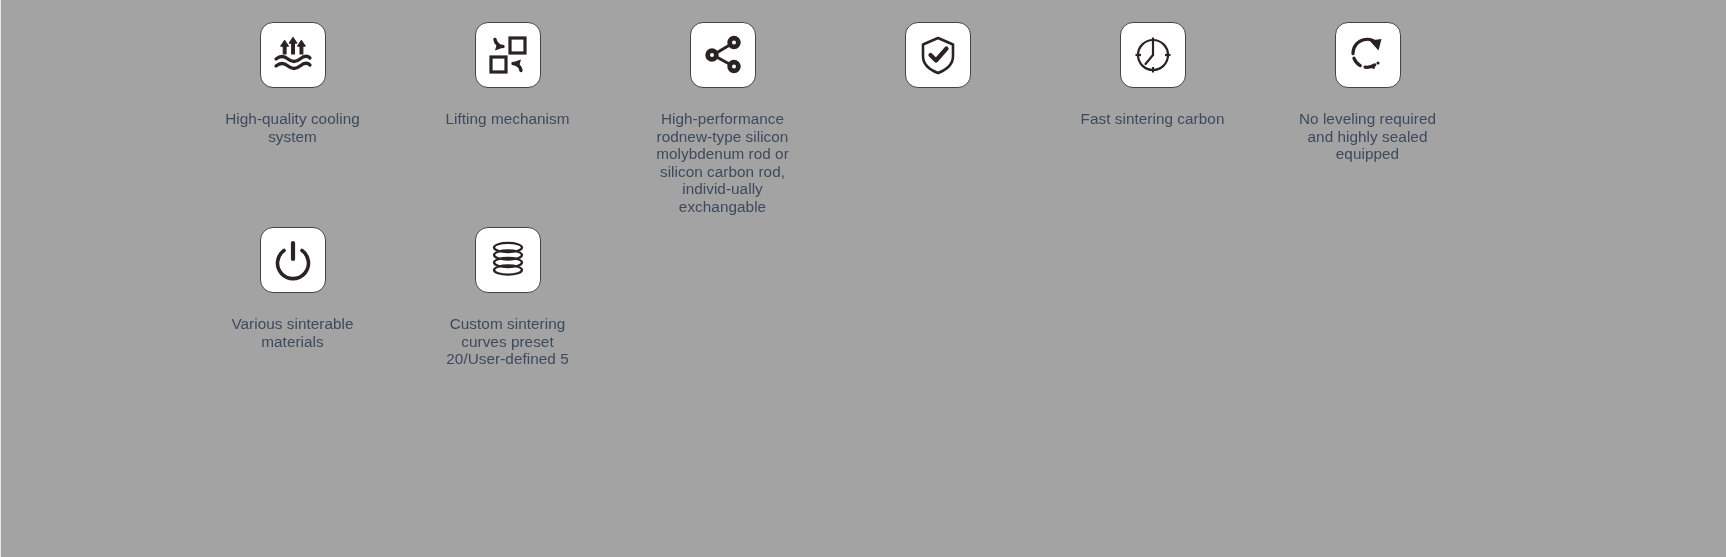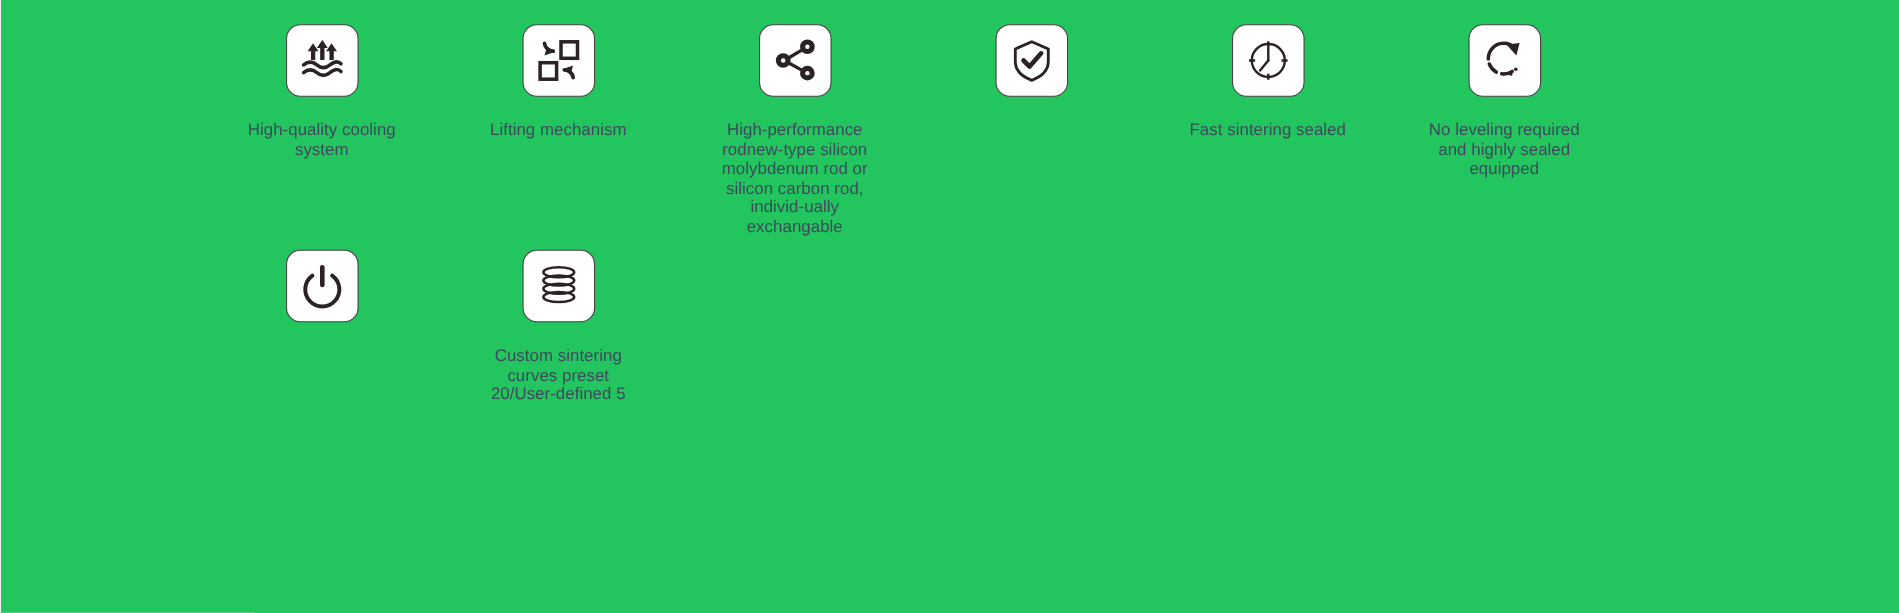--- a/index.html
+++ b/index.html
@@ -12,21 +12,21 @@
     height: 557px;
     background: #ffffff;
     font-family: "Liberation Sans", sans-serif;
     overflow: hidden;
   }
 
   .page {
     position: relative;
     width: 1726px;
     height: 557px;
-    background: #22c55e;
+    background: #a3a3a3;
     padding: 12px;
   }
 
   
   .left-edge {
     position: absolute;
     left: 0;
     top: 0;
     width: 1px;
     height: 557px;
@@ -171,21 +171,21 @@
         <svg width="44" height="44" viewBox="0 0 44 44" fill="none" stroke="#2b2223">
           <circle cx="22" cy="22" r="15" stroke-width="2.2" fill="none"></circle>
           <line x1="22" y1="4.5" x2="22" y2="10" stroke-width="2.2"></line>
           <line x1="22" y1="34" x2="22" y2="39.5" stroke-width="2.2"></line>
           <line x1="4.5" y1="22" x2="10" y2="22" stroke-width="2.2"></line>
           <line x1="34" y1="22" x2="39.5" y2="22" stroke-width="2.2"></line>
           <line x1="22" y1="10.5" x2="22" y2="22" stroke-width="2.2" stroke-linecap="round"></line>
           <line x1="22" y1="22" x2="14.5" y2="31" stroke-width="2.2" stroke-linecap="round"></line>
         </svg>
       </div>
-      <div class="feature-label">Fast sintering sealed</div>
+      <div class="feature-label">Fast sintering carbon</div>
     </div>
 
     <div class="feature">
       <div class="icon-box">
         <svg width="42" height="42" viewBox="0 0 42 42" fill="none" stroke="#2b2223">
           <path d="M30.5 10 A14 14 0 1 0 33 24.5" stroke-width="3.2" stroke-linecap="round" fill="none" stroke-dasharray="34 4.5 10 5 10 200"></path>
           <path d="M22.5 6.5 L34.5 5 L31.5 16.5 Z" fill="#2b2223" stroke="none"></path>
           <circle cx="31" cy="29" r="1.6" fill="#2b2223" stroke="none"></circle>
           <circle cx="26.5" cy="33.5" r="1.4" fill="#2b2223" stroke="none"></circle>
         </svg>
@@ -199,20 +199,22 @@
 
   <div class="row-two">
 
     <div class="feature">
       <div class="icon-box">
         <svg width="42" height="42" viewBox="0 0 42 42" fill="none" stroke="#2b2223">
           <path d="M12 11.5 A15.5 15.5 0 1 0 30 11.5" stroke-width="3.6" stroke-linecap="round" fill="none"></path>
           <line x1="21" y1="4" x2="21" y2="20" stroke-width="4.2" stroke-linecap="round"></line>
         </svg>
       </div>
+      <div class="feature-label">Various sinterable
+materials</div>
     </div>
 
     <div class="feature">
       <div class="icon-box">
         <svg width="44" height="44" viewBox="0 0 44 44" fill="none" stroke="#2b2223">
           <g stroke-width="2.3" fill="none">
             <ellipse cx="22" cy="9.5" rx="14" ry="4.6"></ellipse>
             <ellipse cx="22" cy="17" rx="14" ry="4.6"></ellipse>
             <ellipse cx="22" cy="24.5" rx="14" ry="4.6"></ellipse>
             <ellipse cx="22" cy="32" rx="14" ry="4.6"></ellipse>

